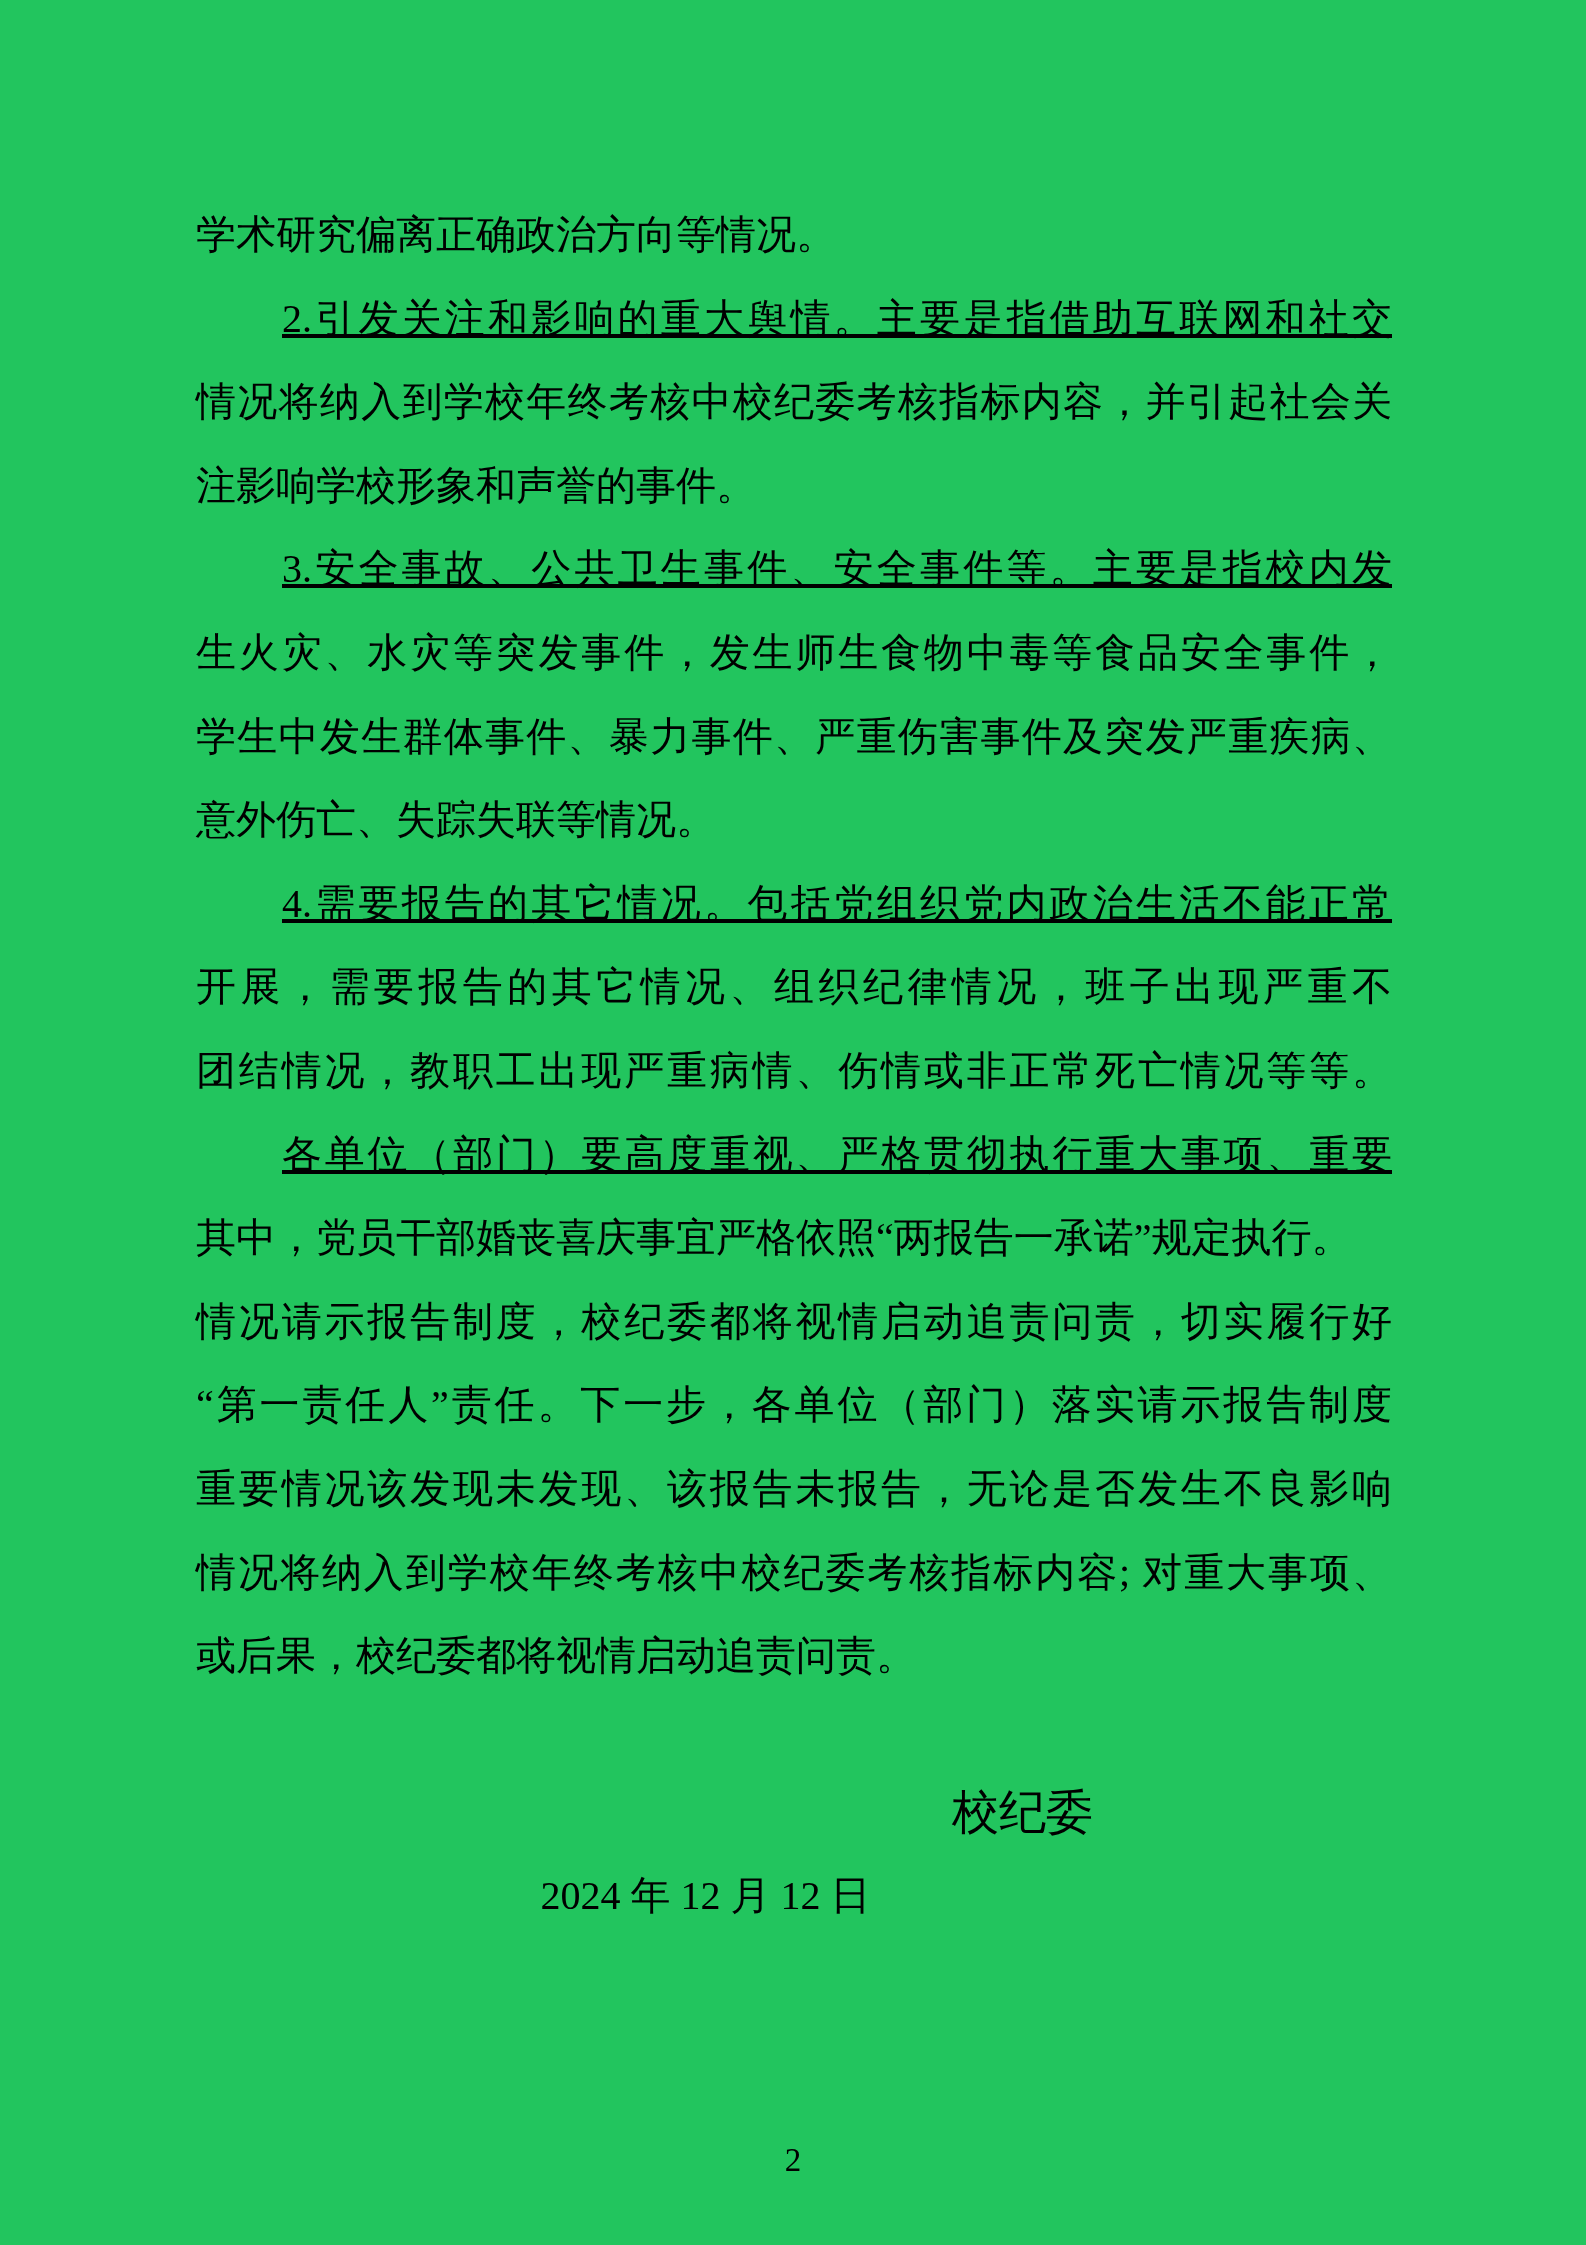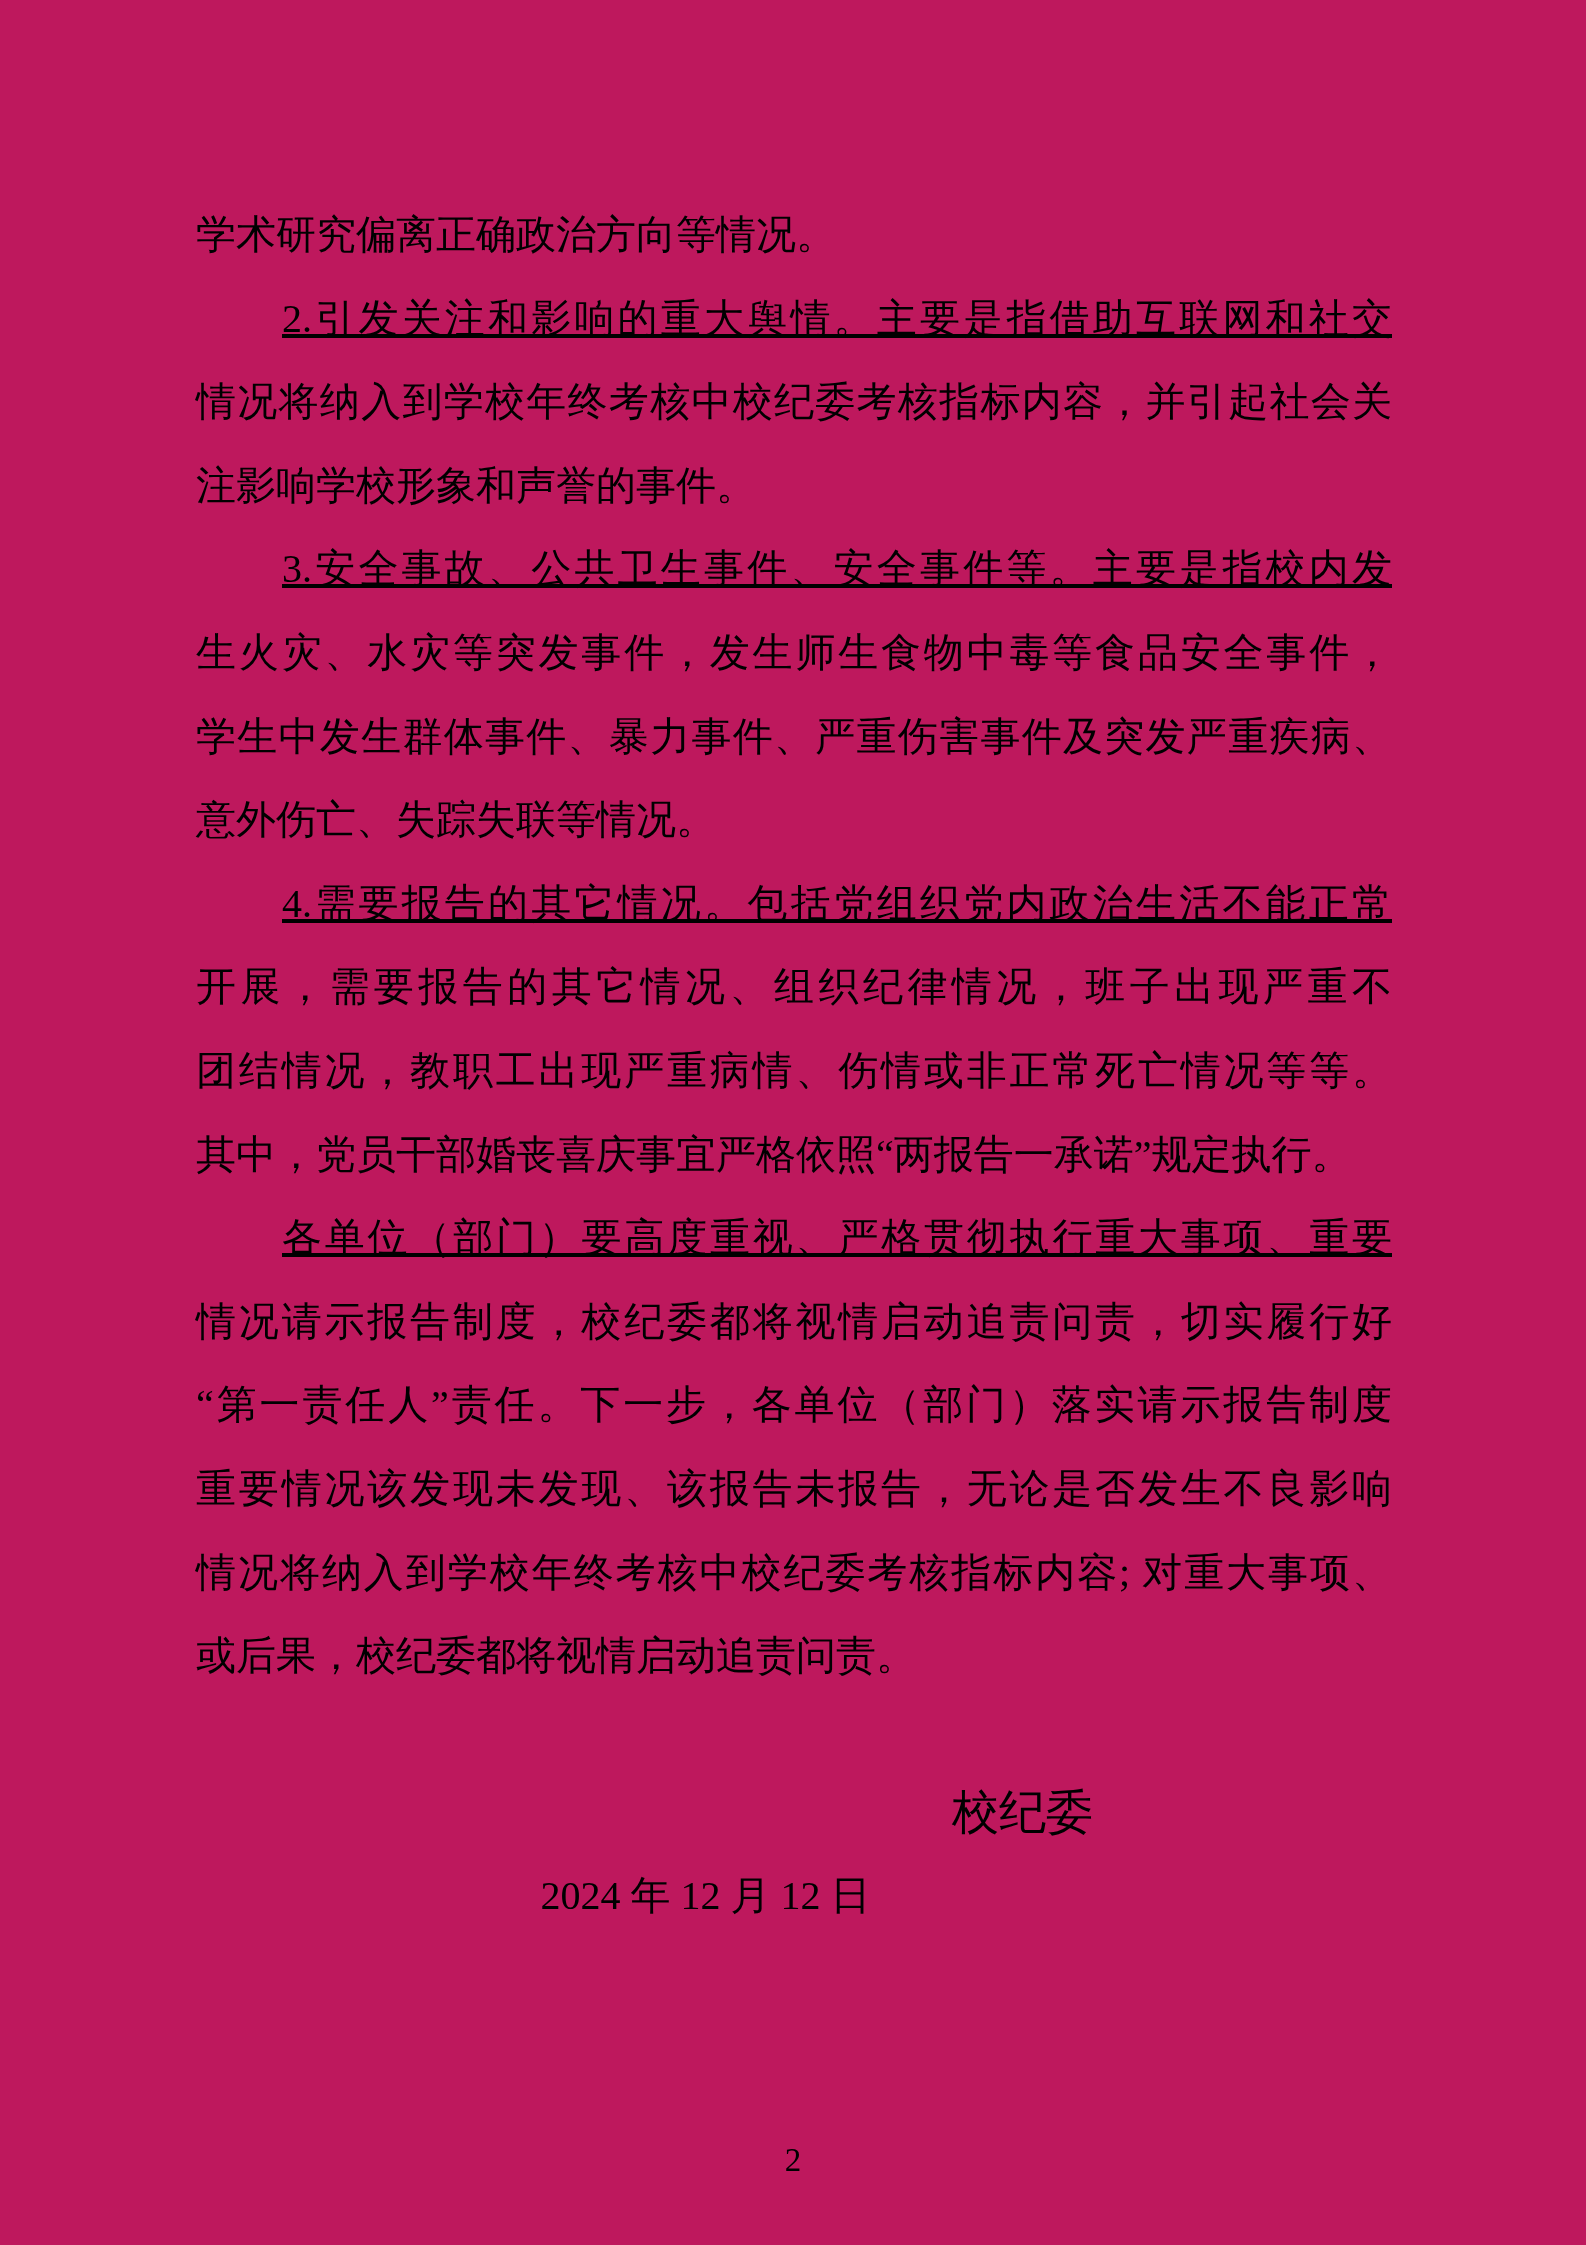--- a/index.html
+++ b/index.html
@@ -8,21 +8,21 @@
     height: 2245px;
     background: #ffffff;
     font-family: "Liberation Serif", "DejaVu Serif", serif;
     color: #000000;
     overflow: hidden;
   }
   .page {
     position: relative;
     width: 1586px;
     height: 2245px;
-    background: #be185d;
+    background: #22c55e;
   }
   .textblock {
     position: absolute;
     left: 196px;
     top: 193px;
     width: 1196px;
   }
   .line {
     font-size: 40px;
     line-height: 83.6px;
@@ -76,22 +76,22 @@
     <div class="line full indent">2.引发关注和影响的重大舆情。主要是指借助互联网和社交</div>
     <div class="line full">情况将纳入到学校年终考核中校纪委考核指标内容，并引起社会关</div>
     <div class="line">注影响学校形象和声誉的事件。</div>
     <div class="line full indent">3.安全事故、公共卫生事件、安全事件等。主要是指校内发</div>
     <div class="line full">生火灾、水灾等突发事件，发生师生食物中毒等食品安全事件，</div>
     <div class="line full">学生中发生群体事件、暴力事件、严重伤害事件及突发严重疾病、</div>
     <div class="line">意外伤亡、失踪失联等情况。</div>
     <div class="line full indent">4.需要报告的其它情况。包括党组织党内政治生活不能正常</div>
     <div class="line full">开展，需要报告的其它情况、组织纪律情况，班子出现严重不</div>
     <div class="line full">团结情况，教职工出现严重病情、伤情或非正常死亡情况等等。</div>
+    <div class="line full indent">各单位（部门）要高度重视、严格贯彻执行重大事项、重要</div>
     <div class="line">其中，党员干部婚丧喜庆事宜严格依照“两报告一承诺”规定执行。</div>
-    <div class="line full indent">各单位（部门）要高度重视、严格贯彻执行重大事项、重要</div>
     <div class="line full">情况请示报告制度，校纪委都将视情启动追责问责，切实履行好</div>
     <div class="line full">“第一责任人”责任。下一步，各单位（部门）落实请示报告制度</div>
     <div class="line full">重要情况该发现未发现、该报告未报告，无论是否发生不良影响</div>
     <div class="line full">情况将纳入到学校年终考核中校纪委考核指标内容; 对重大事项、</div>
     <div class="line">或后果，校纪委都将视情启动追责问责。</div>
 
     <div class="sigblock">
       <div class="sig-line">校纪委</div>
       <div class="date-line">2024 年 12 月 12 日</div>
     </div>

